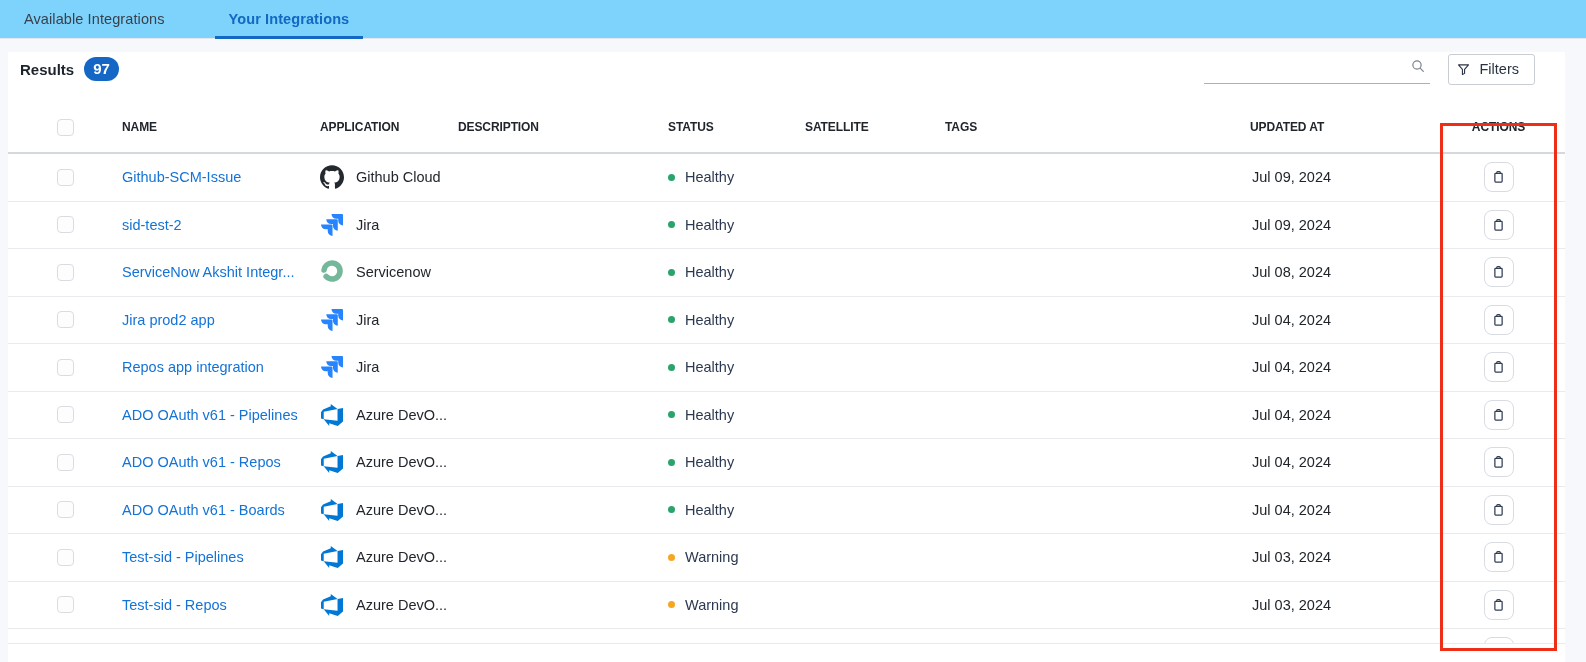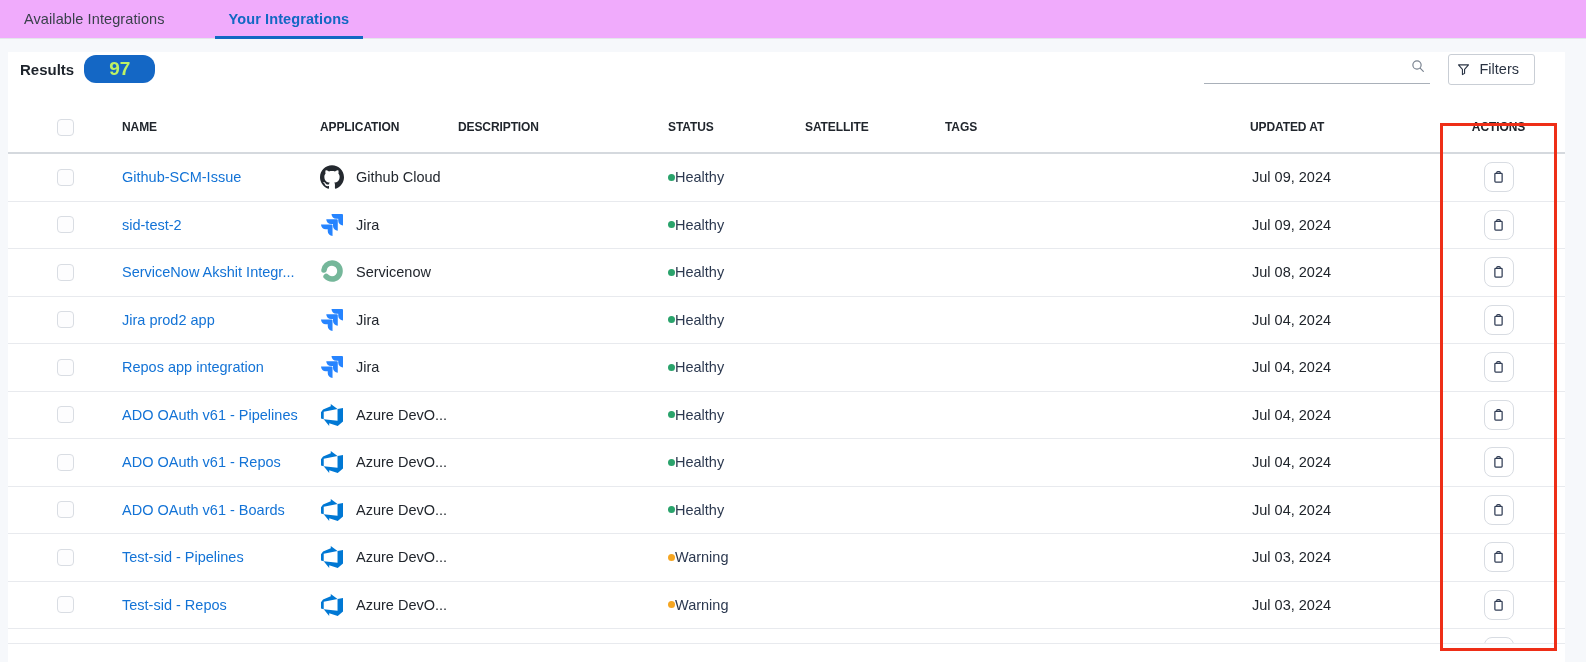--- a/index.html
+++ b/index.html
@@ -5,21 +5,21 @@
   * { margin:0; padding:0; box-sizing:border-box; }
   html,body { width:1586px; height:662px; overflow:hidden; }
   body {
     font-family:"Liberation Sans","DejaVu Sans",sans-serif;
     background:#f6f8fb;
     color:#22272e;
     position:relative;
   }
   
   .tabbar {
-    height:39px; background:#f0abfc; border-bottom:1px solid #e4e7ec;
+    height:39px; background:#7dd3fc; border-bottom:1px solid #e4e7ec;
     display:flex; align-items:stretch; padding-left:10px;
   }
   .tab {
     position:relative; display:flex; align-items:center;
     padding:0 14px; font-size:14.5px; color:#39404b; cursor:pointer;
     font-weight:400; letter-spacing:.1px;
   }
   .tab.active { color:var(--accent); font-weight:600; }
   .tab.active::after {
     content:""; position:absolute; left:0; right:0; bottom:-1px;
@@ -31,23 +31,23 @@
     position:relative; background:#ffffff;
     margin:13px 21px 0 8px; width:1557px; height:610px;
   }
   
   .toolbar {
     height:34px; display:flex; align-items:center;
     padding-left:12px; padding-right:30px;justify-content:center;
   }
   .results-label { font-size:15px; font-weight:700; color:#1d232b; }
   .results-badge {
-    margin-left:10px; background:var(--accent-badge); color:#bef264;
-    font-size:19px; font-weight:700; border-radius:12px;
-    padding:3px 25px; line-height:1.2; display:inline-block;
+    margin-left:10px; background:var(--accent-badge); color:#ffffff;
+    font-size:15px; font-weight:700; border-radius:12px;
+    padding:3px 9px; line-height:1.2; display:inline-block;
   }
   .toolbar-spacer { flex:1; }
   .search-wrap {
     position:relative; width:226px; margin-right:18px;
     border-bottom:1px solid #a9b0b9; height:30px;
     display:flex; align-items:center;
   }
   .search-input {
     border:none; outline:none; background:transparent;
     font-family:inherit; font-size:14.5px; color:#39404b;
@@ -78,21 +78,21 @@
   .td { font-size:14.5px; color:#22272e; white-space:nowrap; overflow:hidden; }
   .cell-check { display:flex; justify-content:center; }
   .checkbox {
     width:17px; height:17px; border:1.5px solid #d9dde3; border-radius:4px;
     background:#fdfdfe; cursor:pointer;
   }
   .name-link { color:var(--link); cursor:pointer; text-overflow:ellipsis; overflow:hidden; padding-right:10px; }
   .cell-app { display:flex; align-items:center; gap:12px; }
   .app-icon { display:none; width:24px; height:24px; align-items:center; justify-content:center; }
   .app-icon.visible { display:inline-flex; }
-  .cell-status { display:flex; align-items:center; }
+  .cell-status { display:flex; align-items:center; gap:10px; }
   .status-dot { width:7px; height:7px; border-radius:50%; flex:0 0 auto; }
   .status-text { color:#2c3950; }
   .cell-updated { padding-left:2px; color:#20252c; }
   .cell-actions { display:flex; justify-content:center; padding-left:72px; }
   .th-actions { justify-self:center; padding-left:72px; }
   .icon-btn {
     width:30px; height:30px; border:1px solid #d8dce2; border-radius:8px;
     background:#fff; display:flex; align-items:center; justify-content:center;
     color:#323e56; cursor:pointer;
   }

